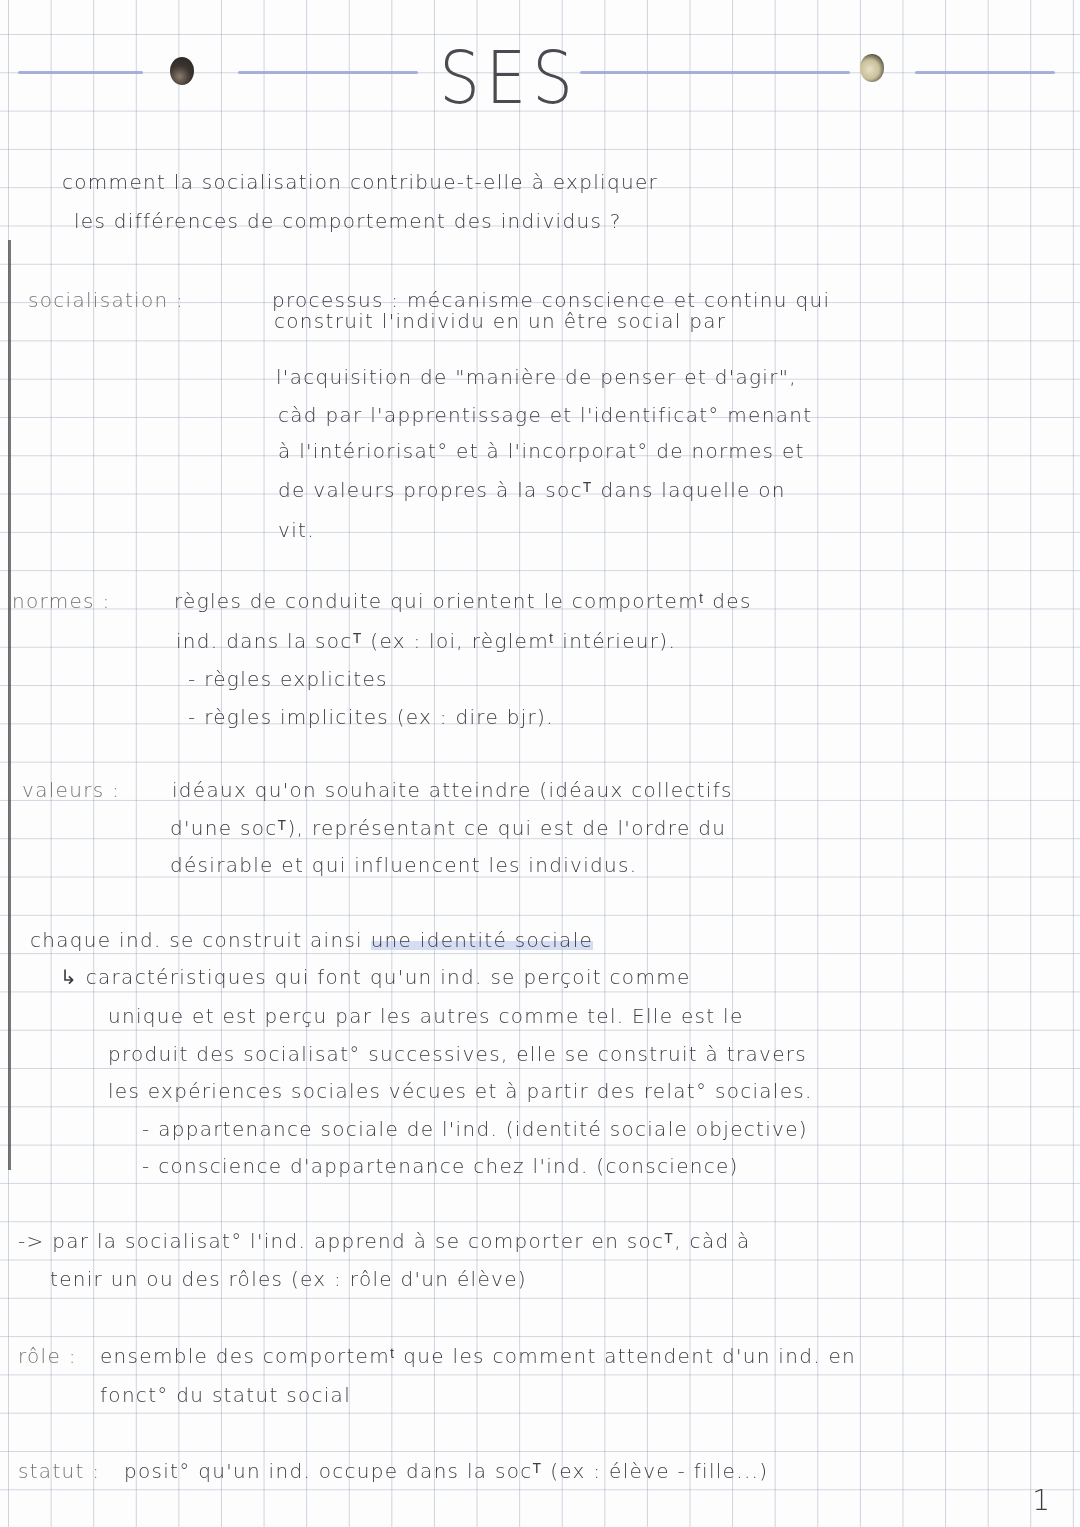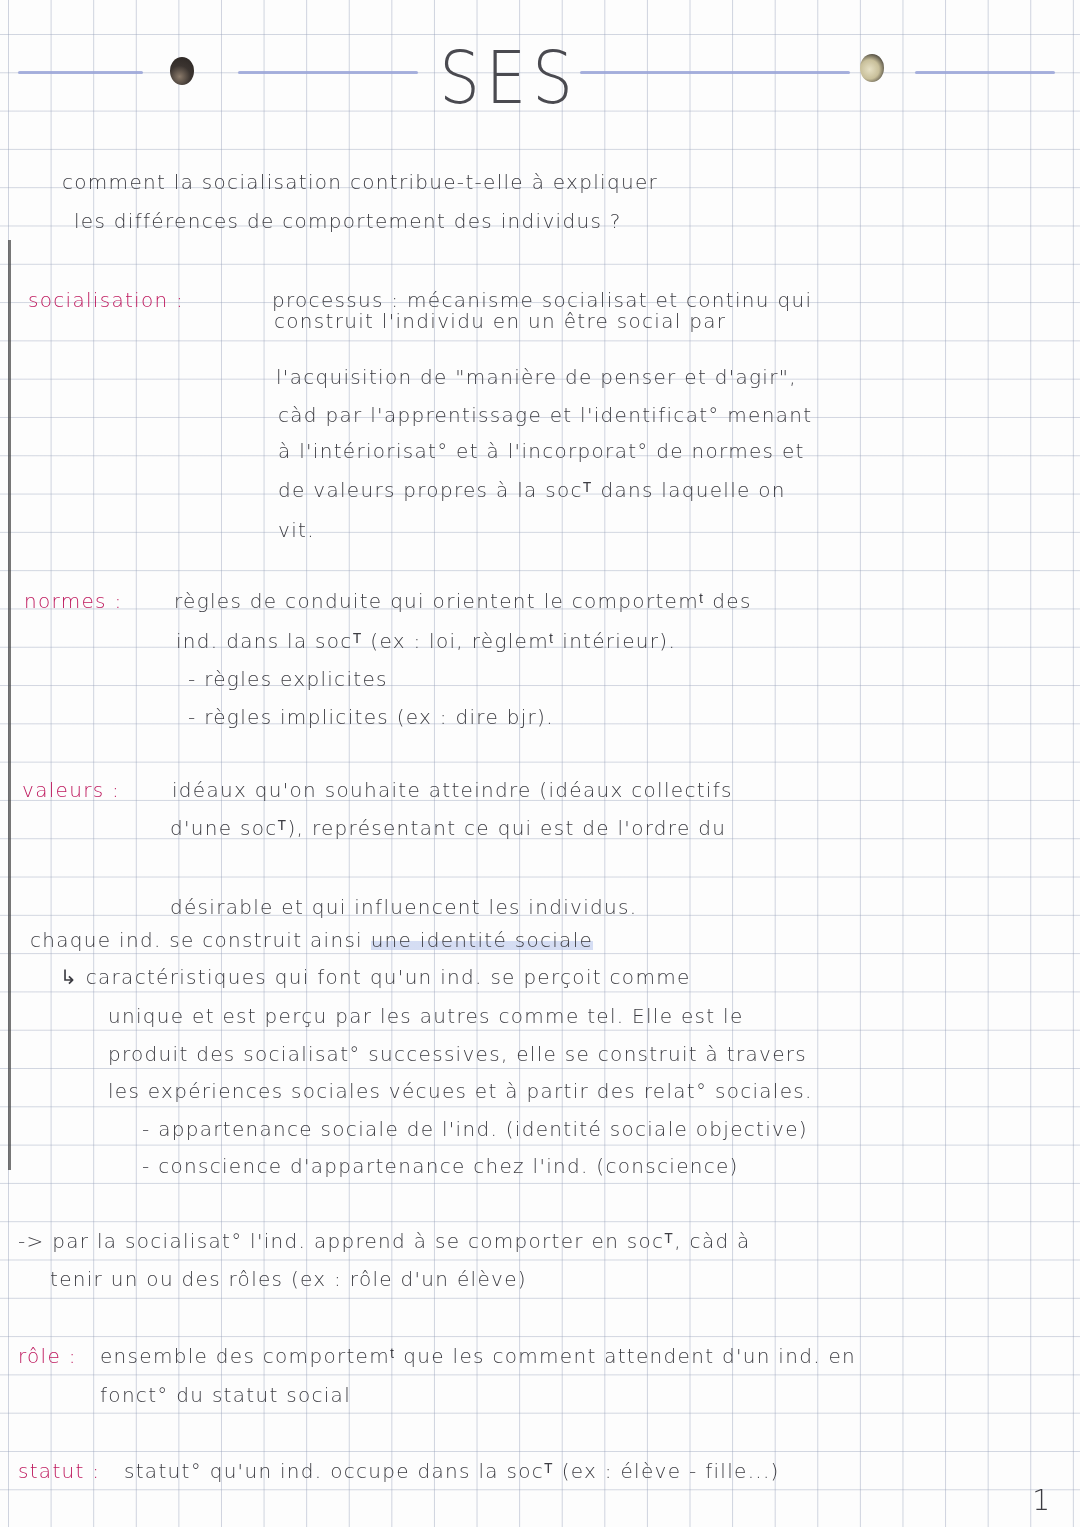--- a/index.html
+++ b/index.html
@@ -26,73 +26,73 @@
     .title {
       position: absolute; left: 434px; top: 35px; width: 150px; text-align: center;
       font-family: "DejaVu Sans", sans-serif; font-weight: 200; font-size: 64px;
       letter-spacing: 6px; color: #4a4a50; transform: scaleY(1.15); transform-origin: top;
     }
     .line {
       position: absolute; white-space: nowrap;
       font-family: "DejaVu Sans", sans-serif; font-size: 20px; font-weight: 300;
       letter-spacing: 1.3px; color: #3c3c42; line-height: 38px;
     }
-    .term { color: #be185d; }
+    .term { color: #737373; }
     .hl { background: linear-gradient(to bottom, transparent 55%, rgba(180,195,235,0.55) 55%, rgba(180,195,235,0.55) 90%, transparent 90%); text-align: center; }
     .pagenum { position: absolute; right: 30px; top: 1484px; font-size: 28px; font-weight: 300; color: #3c3c42; }
   </style>
 </head>
 <body>
 
 <div class="margin-line"></div>
 
 <div class="hdr-line" style="left:18px;width:125px"></div>
 <div class="hdr-line" style="left:238px;width:180px"></div>
 <div class="hdr-line" style="left:580px;width:270px"></div>
 <div class="hdr-line" style="left:915px;width:140px"></div>
 <div class="hole left"></div>
 <div class="hole right"></div>
 <div class="title">SES</div>
 
 <div class="line" style="left:62px;top:163px">comment la socialisation contribue-t-elle à expliquer</div>
 <div class="line" style="left:74px;top:202px">les différences de comportement des individus ?</div>
 
 <div class="line term" style="left:28px;top:281px">socialisation :</div>
-<div class="line" style="left:272px;top:281px">processus : mécanisme socialisat et continu qui</div>
+<div class="line" style="left:272px;top:281px">processus : mécanisme conscience et continu qui</div>
 <div class="line" style="left:274px;top:302px">construit l'individu en un être social par</div>
 <div class="line" style="left:276px;top:358px">l'acquisition de "manière de penser et d'agir",</div>
 <div class="line" style="left:278px;top:396px">càd par l'apprentissage et l'identificat° menant</div>
 <div class="line" style="left:278px;top:432px">à l'intériorisat° et à l'incorporat° de normes et</div>
 <div class="line" style="left:278px;top:471px">de valeurs propres à la socᵀ dans laquelle on</div>
 <div class="line" style="left:278px;top:511px">vit.</div>
 
-<div class="line term" style="left:24px;top:582px">normes :</div>
+<div class="line term" style="left:12px;top:582px">normes :</div>
 <div class="line" style="left:174px;top:582px">règles de conduite qui orientent le comportemᵗ des</div>
 <div class="line" style="left:176px;top:622px">ind. dans la socᵀ (ex : loi, règlemᵗ intérieur).</div>
 <div class="line" style="left:188px;top:660px">- règles explicites</div>
 <div class="line" style="left:188px;top:698px">- règles implicites (ex : dire bjr).</div>
 
 <div class="line term" style="left:22px;top:771px">valeurs :</div>
 <div class="line" style="left:172px;top:771px">idéaux qu'on souhaite atteindre (idéaux collectifs</div>
 <div class="line" style="left:170px;top:809px">d'une socᵀ), représentant ce qui est de l'ordre du</div>
-<div class="line" style="left:170px;top:888px">désirable et qui influencent les individus.</div>
+<div class="line" style="left:170px;top:846px">désirable et qui influencent les individus.</div>
 
 <div class="line" style="left:30px;top:921px">
   <span>chaque ind. se construit ainsi </span><span class="hl">une identité sociale</span>
 </div>
 <div class="line" style="left:60px;top:958px">↳ caractéristiques qui font qu'un ind. se perçoit comme</div>
 <div class="line" style="left:108px;top:997px">unique et est perçu par les autres comme tel. Elle est le</div>
 <div class="line" style="left:108px;top:1035px">produit des socialisat° successives, elle se construit à travers</div>
 <div class="line" style="left:108px;top:1072px">les expériences sociales vécues et à partir des relat° sociales.</div>
 <div class="line" style="left:142px;top:1110px">- appartenance sociale de l'ind. (identité sociale objective)</div>
 <div class="line" style="left:142px;top:1147px">- conscience d'appartenance chez l'ind. (conscience)</div>
 
 <div class="line" style="left:18px;top:1222px">-&gt; par la socialisat° l'ind. apprend à se comporter en socᵀ, càd à</div>
 <div class="line" style="left:50px;top:1260px">tenir un ou des rôles (ex : rôle d'un élève)</div>
 
 <div class="line term" style="left:18px;top:1337px">rôle :</div>
 <div class="line" style="left:100px;top:1337px">ensemble des comportemᵗ que les comment attendent d'un ind. en</div>
 <div class="line" style="left:100px;top:1376px">fonct° du statut social</div>
 
 <div class="line term" style="left:18px;top:1452px">statut :</div>
-<div class="line" style="left:124px;top:1452px">statut° qu'un ind. occupe dans la socᵀ (ex : élève - fille...)</div>
+<div class="line" style="left:124px;top:1452px">posit° qu'un ind. occupe dans la socᵀ (ex : élève - fille...)</div>
 
 <div class="pagenum">1</div>
 
 </body></html>

